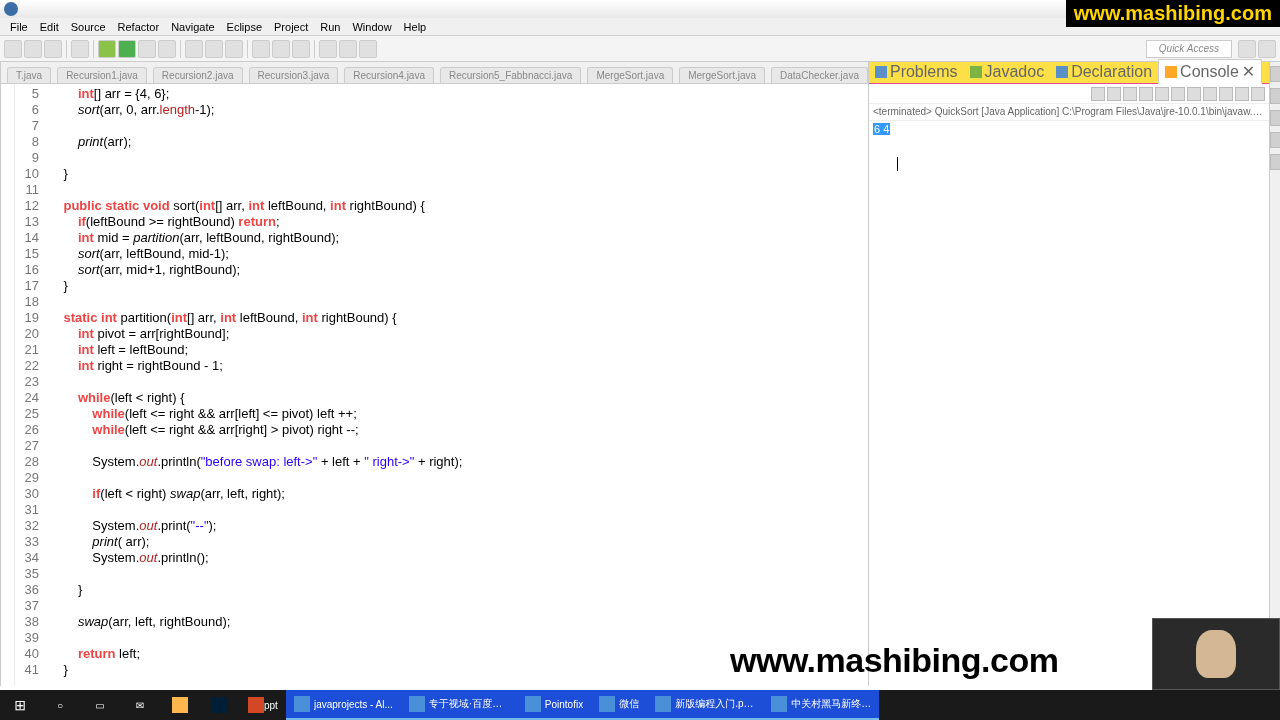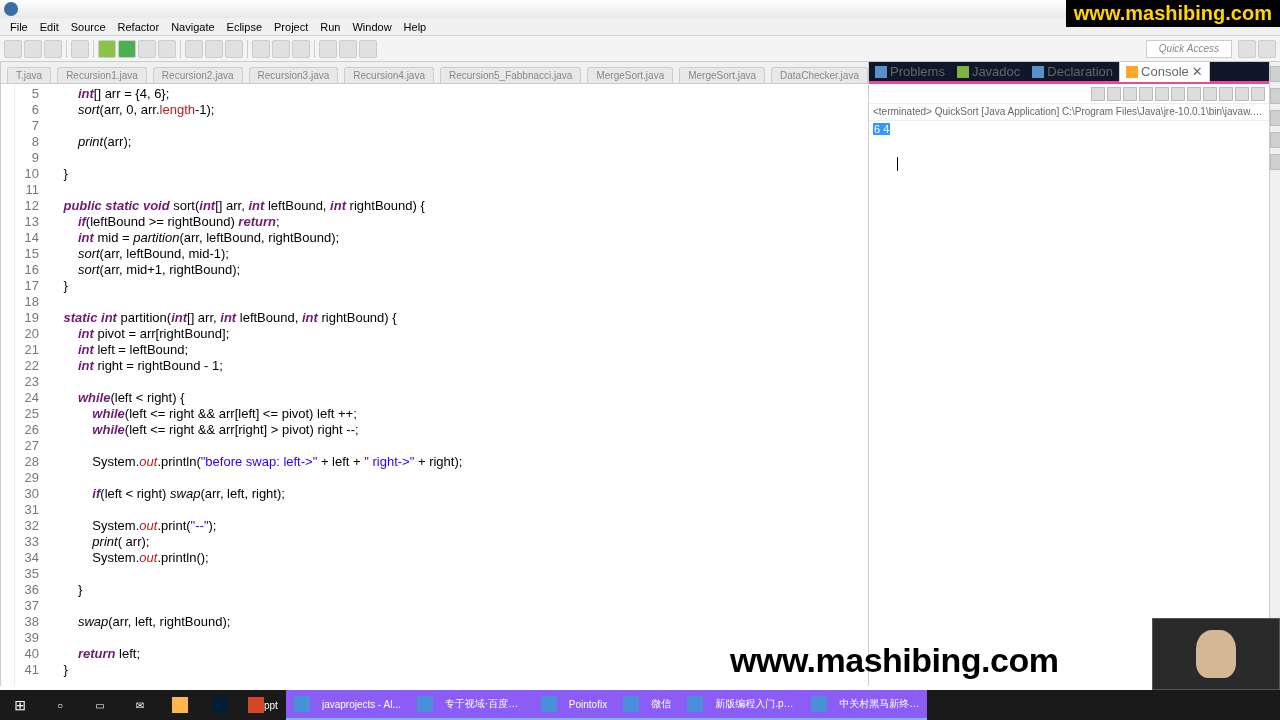--- a/index.html
+++ b/index.html
@@ -22,45 +22,45 @@
 
 .editor-area { flex: 1; display: flex; flex-direction: column; background: #fff; border-right: 1px solid #ccc; }
 .editor-tabs { height: 22px; background: #f0f0f0; display: flex; align-items: flex-end; padding-left: 6px; gap: 6px; border-bottom: 1px solid #ccc; overflow: hidden; }
 .ed-tab { padding: 2px 8px; font-size: 10px; color: #888; background: #e8e8e8; border: 1px solid #ccc; border-bottom: none; border-radius: 3px 3px 0 0; white-space: nowrap; }
 .editor-body { flex: 1; display: flex; overflow: hidden; font-family: Consolas, monospace; font-size: 13px; line-height: 16px; }
 .marker-bar { width: 14px; background: #fff; border-right: 1px solid #eee; }
 .line-numbers { width: 30px; text-align: right; padding-right: 6px; color: #787878; background: #fff; padding-top: 2px; }
 .line-numbers div { height: 16px; }
 .code { flex: 1; padding-top: 2px; padding-left: 4px; white-space: pre; overflow: hidden; }
 .code div { height: 16px; }
-.kw { color: #701a75; font-weight: bold; font-style: italic; }
+.kw { color: #ef4444; font-weight: bold; }
 .it { font-style: italic; }
 .str { color: #2a00ff; }
 .fld { color: #b91c1c; }
 
 .right-panel { width: 400px; display: flex; flex-direction: column; background: #fff; }
-.rp-tabs { height: 22px; background: #0f172a; display: flex; align-items: flex-end; border-bottom: 3px solid #ec4899; font-size: 13px; }
+.rp-tabs { height: 22px; background: #fde047; display: flex; align-items: flex-end; border-bottom: 1px solid #ec4899; font-size: 16px; }
 .rp-tab { padding: 2px 6px; color: #666; display: flex; align-items: center; gap: 3px; }
 .rp-tab.active { background: #fff; border: 1px solid #ccc; border-bottom: 1px solid #fff; margin-bottom: -1px; }
 .rp-tab .ic { width: 12px; height: 12px; background: #5b8fc7; }
 .rp-toolbar { height: 20px; display: flex; align-items: center; justify-content: flex-end; padding: 0 4px; gap: 2px; border-bottom: 1px solid #eee; }
 .rp-tbtn { width: 14px; height: 14px; background: #ddd; border: 1px solid #bbb; }
 .console-status { font-size: 10px; color: #666; padding: 1px 4px; white-space: nowrap; overflow: hidden; text-overflow: ellipsis; border-bottom: 1px solid #eee; }
 .console-out { flex: 1; padding: 2px 4px; font-family: Consolas, monospace; font-size: 11px; position: relative; }
 .console-out .sel { background: #3399ff; color: #fff; padding: 0 1px; }
 
 .right-trim { width: 20px; background: #f0f0f0; border-left: 1px solid #ccc; display: flex; flex-direction: column; align-items: center; padding-top: 4px; gap: 6px; }
 .trim-ic { width: 16px; height: 16px; background: #d0d0d0; border: 1px solid #bbb; }
 
 .watermark-top { position: absolute; top: 0; right: 0; background: #000; color: #ffd400; font-weight: bold; font-size: 20px; padding: 2px 8px; font-family: Arial; }
 .watermark-mid { position: absolute; bottom: 40px; left: 730px; color: #000; font-weight: bold; font-size: 34px; font-family: Arial; letter-spacing: -0.5px; }
 
 .taskbar { position: absolute; bottom: 0; left: 0; right: 0; height: 30px; background: #1a1a1a; display: flex; align-items: center; }
 .task-item { height: 30px; min-width: 40px; display: flex; align-items: center; justify-content: center; color: #fff; font-size: 10px; padding: 0 8px; }
-.task-item.wide { background: #8b5cf6; border-bottom: 2px solid #76b9ed; gap: 12px; }
+.task-item.wide { background: #1d4ed8; border-bottom: 2px solid #76b9ed; gap: 4px; }
 .task-ic { width: 16px; height: 16px; background: #4a90d9; }
 .task-label { max-width: 80px; overflow: hidden; white-space: nowrap; text-overflow: ellipsis; }
 
 .webcam { position: absolute; bottom: 30px; right: 0; width: 128px; height: 72px; background: #2a2a2a; border: 1px solid #555; display:flex; align-items:center; justify-content:center; }
 .webcam .face { width: 40px; height: 48px; background: #d4b896; border-radius: 40% 40% 30% 30%; position: relative; }
 </style>
 </head>
 <body>
 
 <div class="titlebar">

